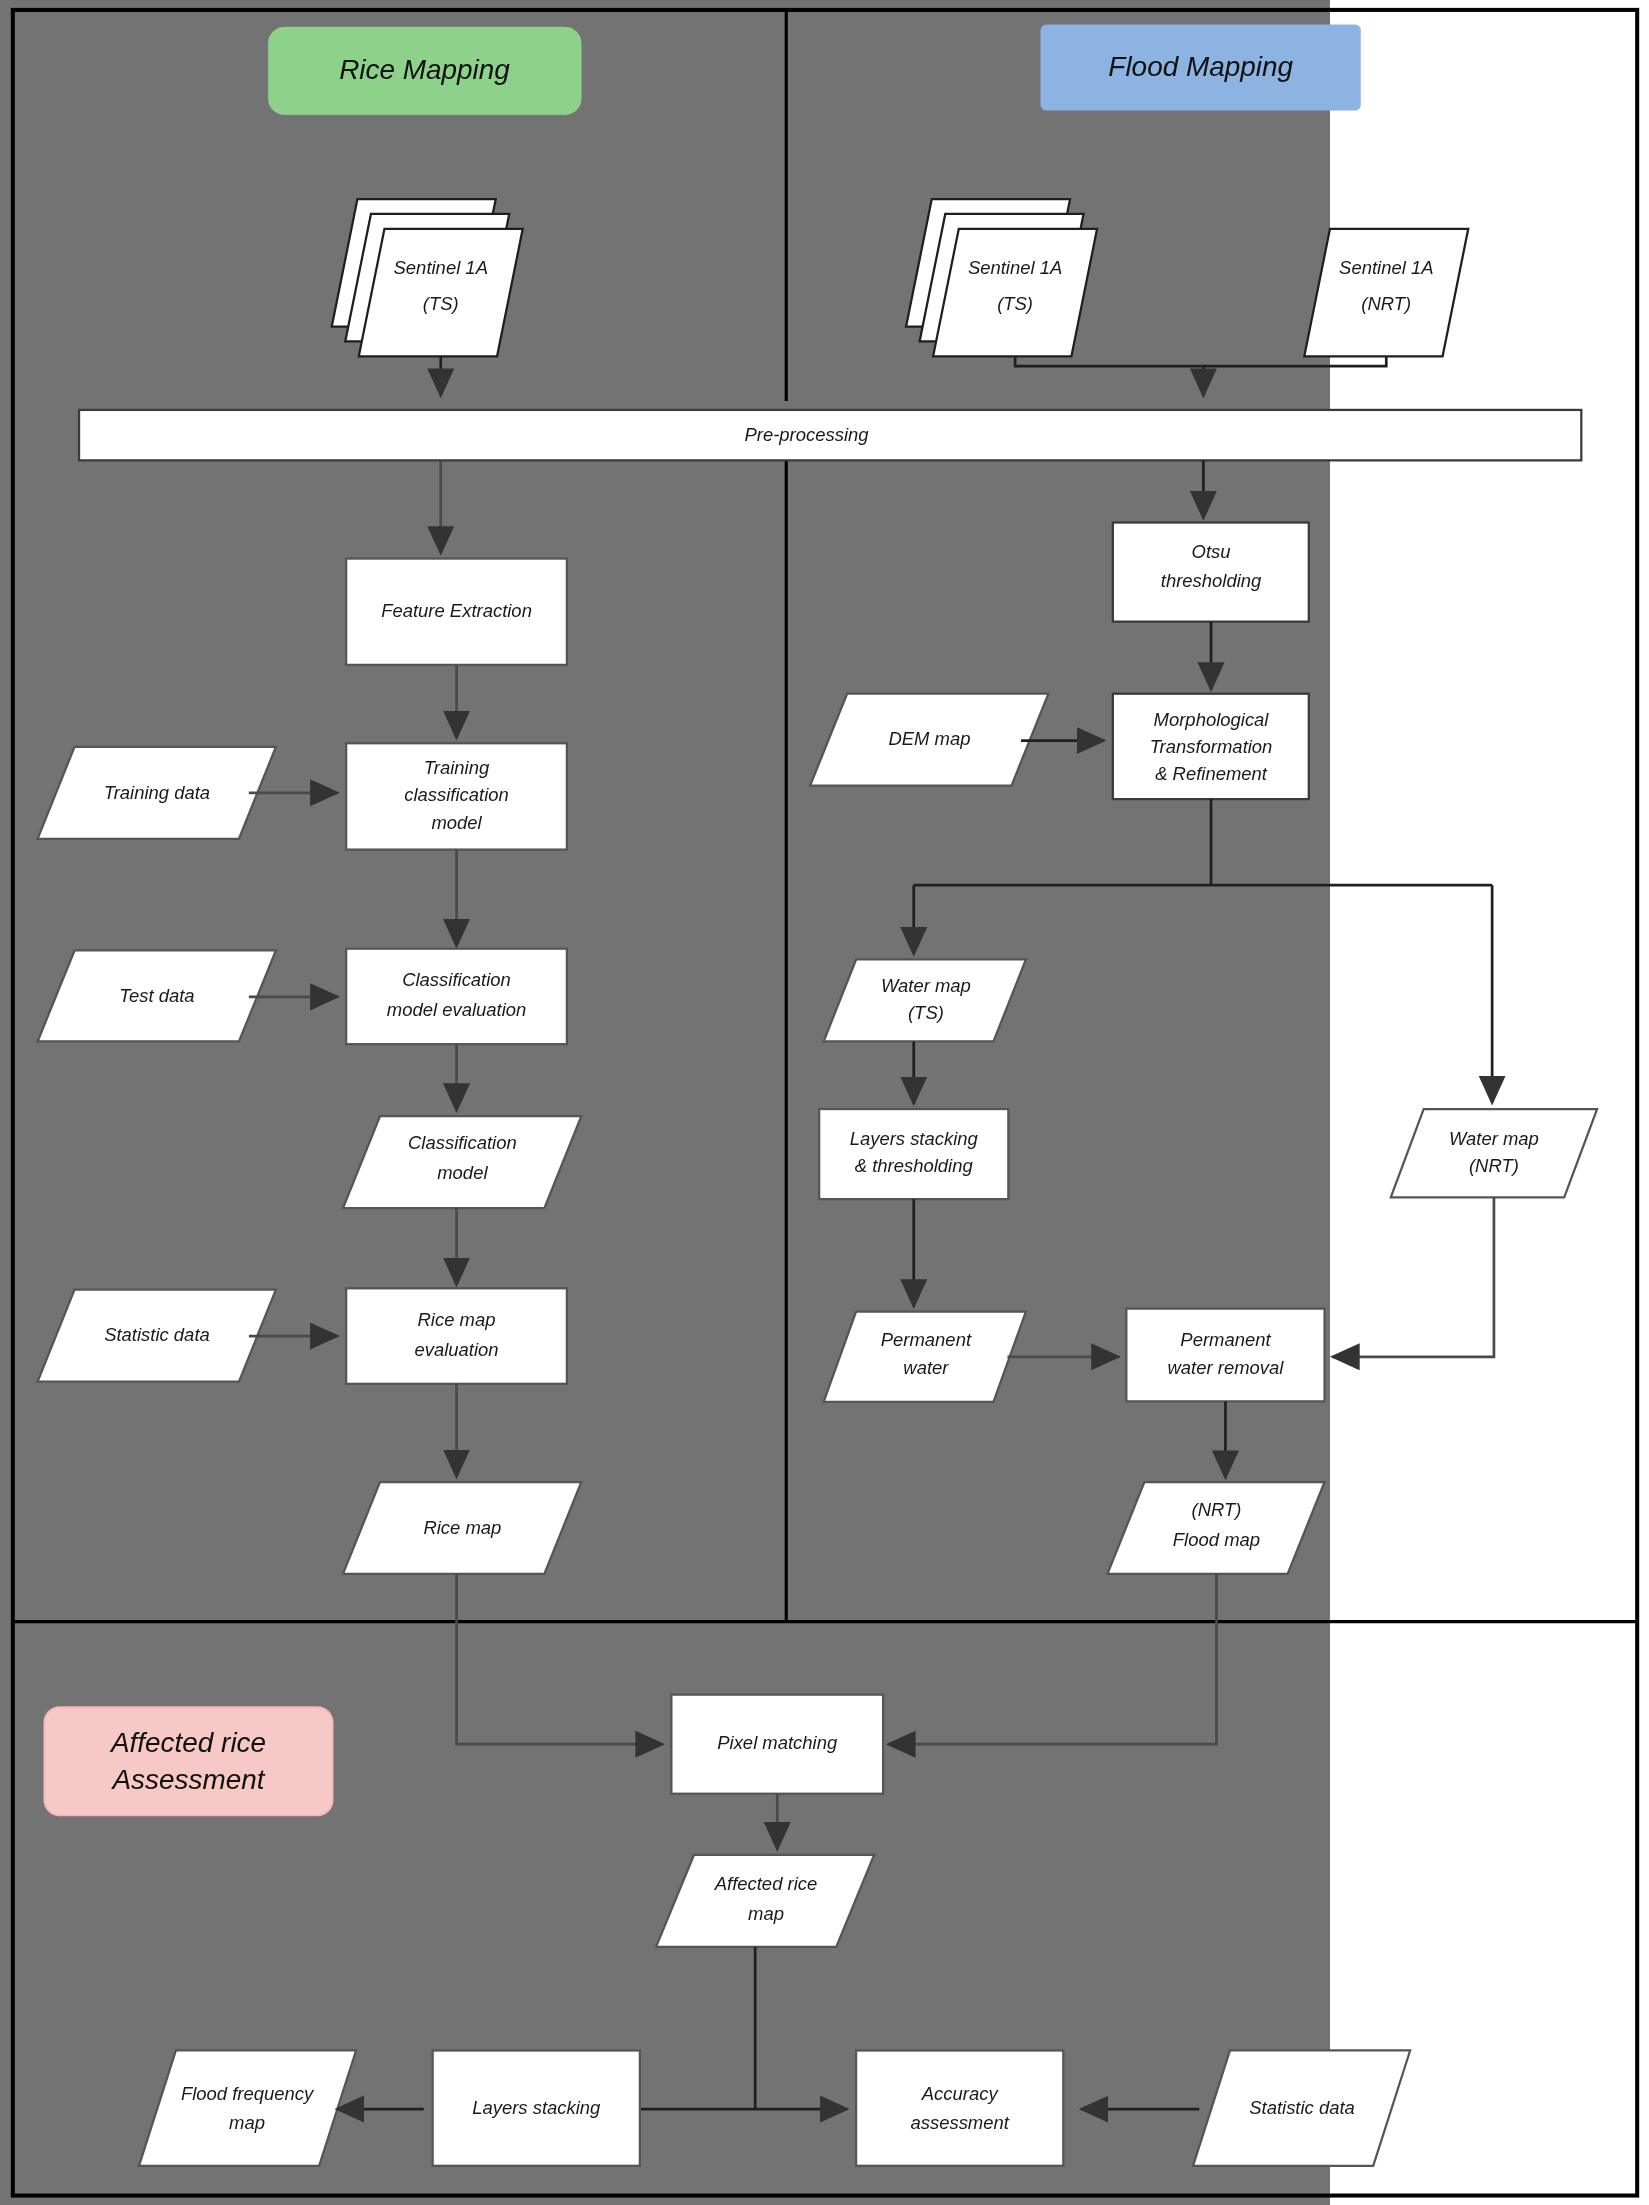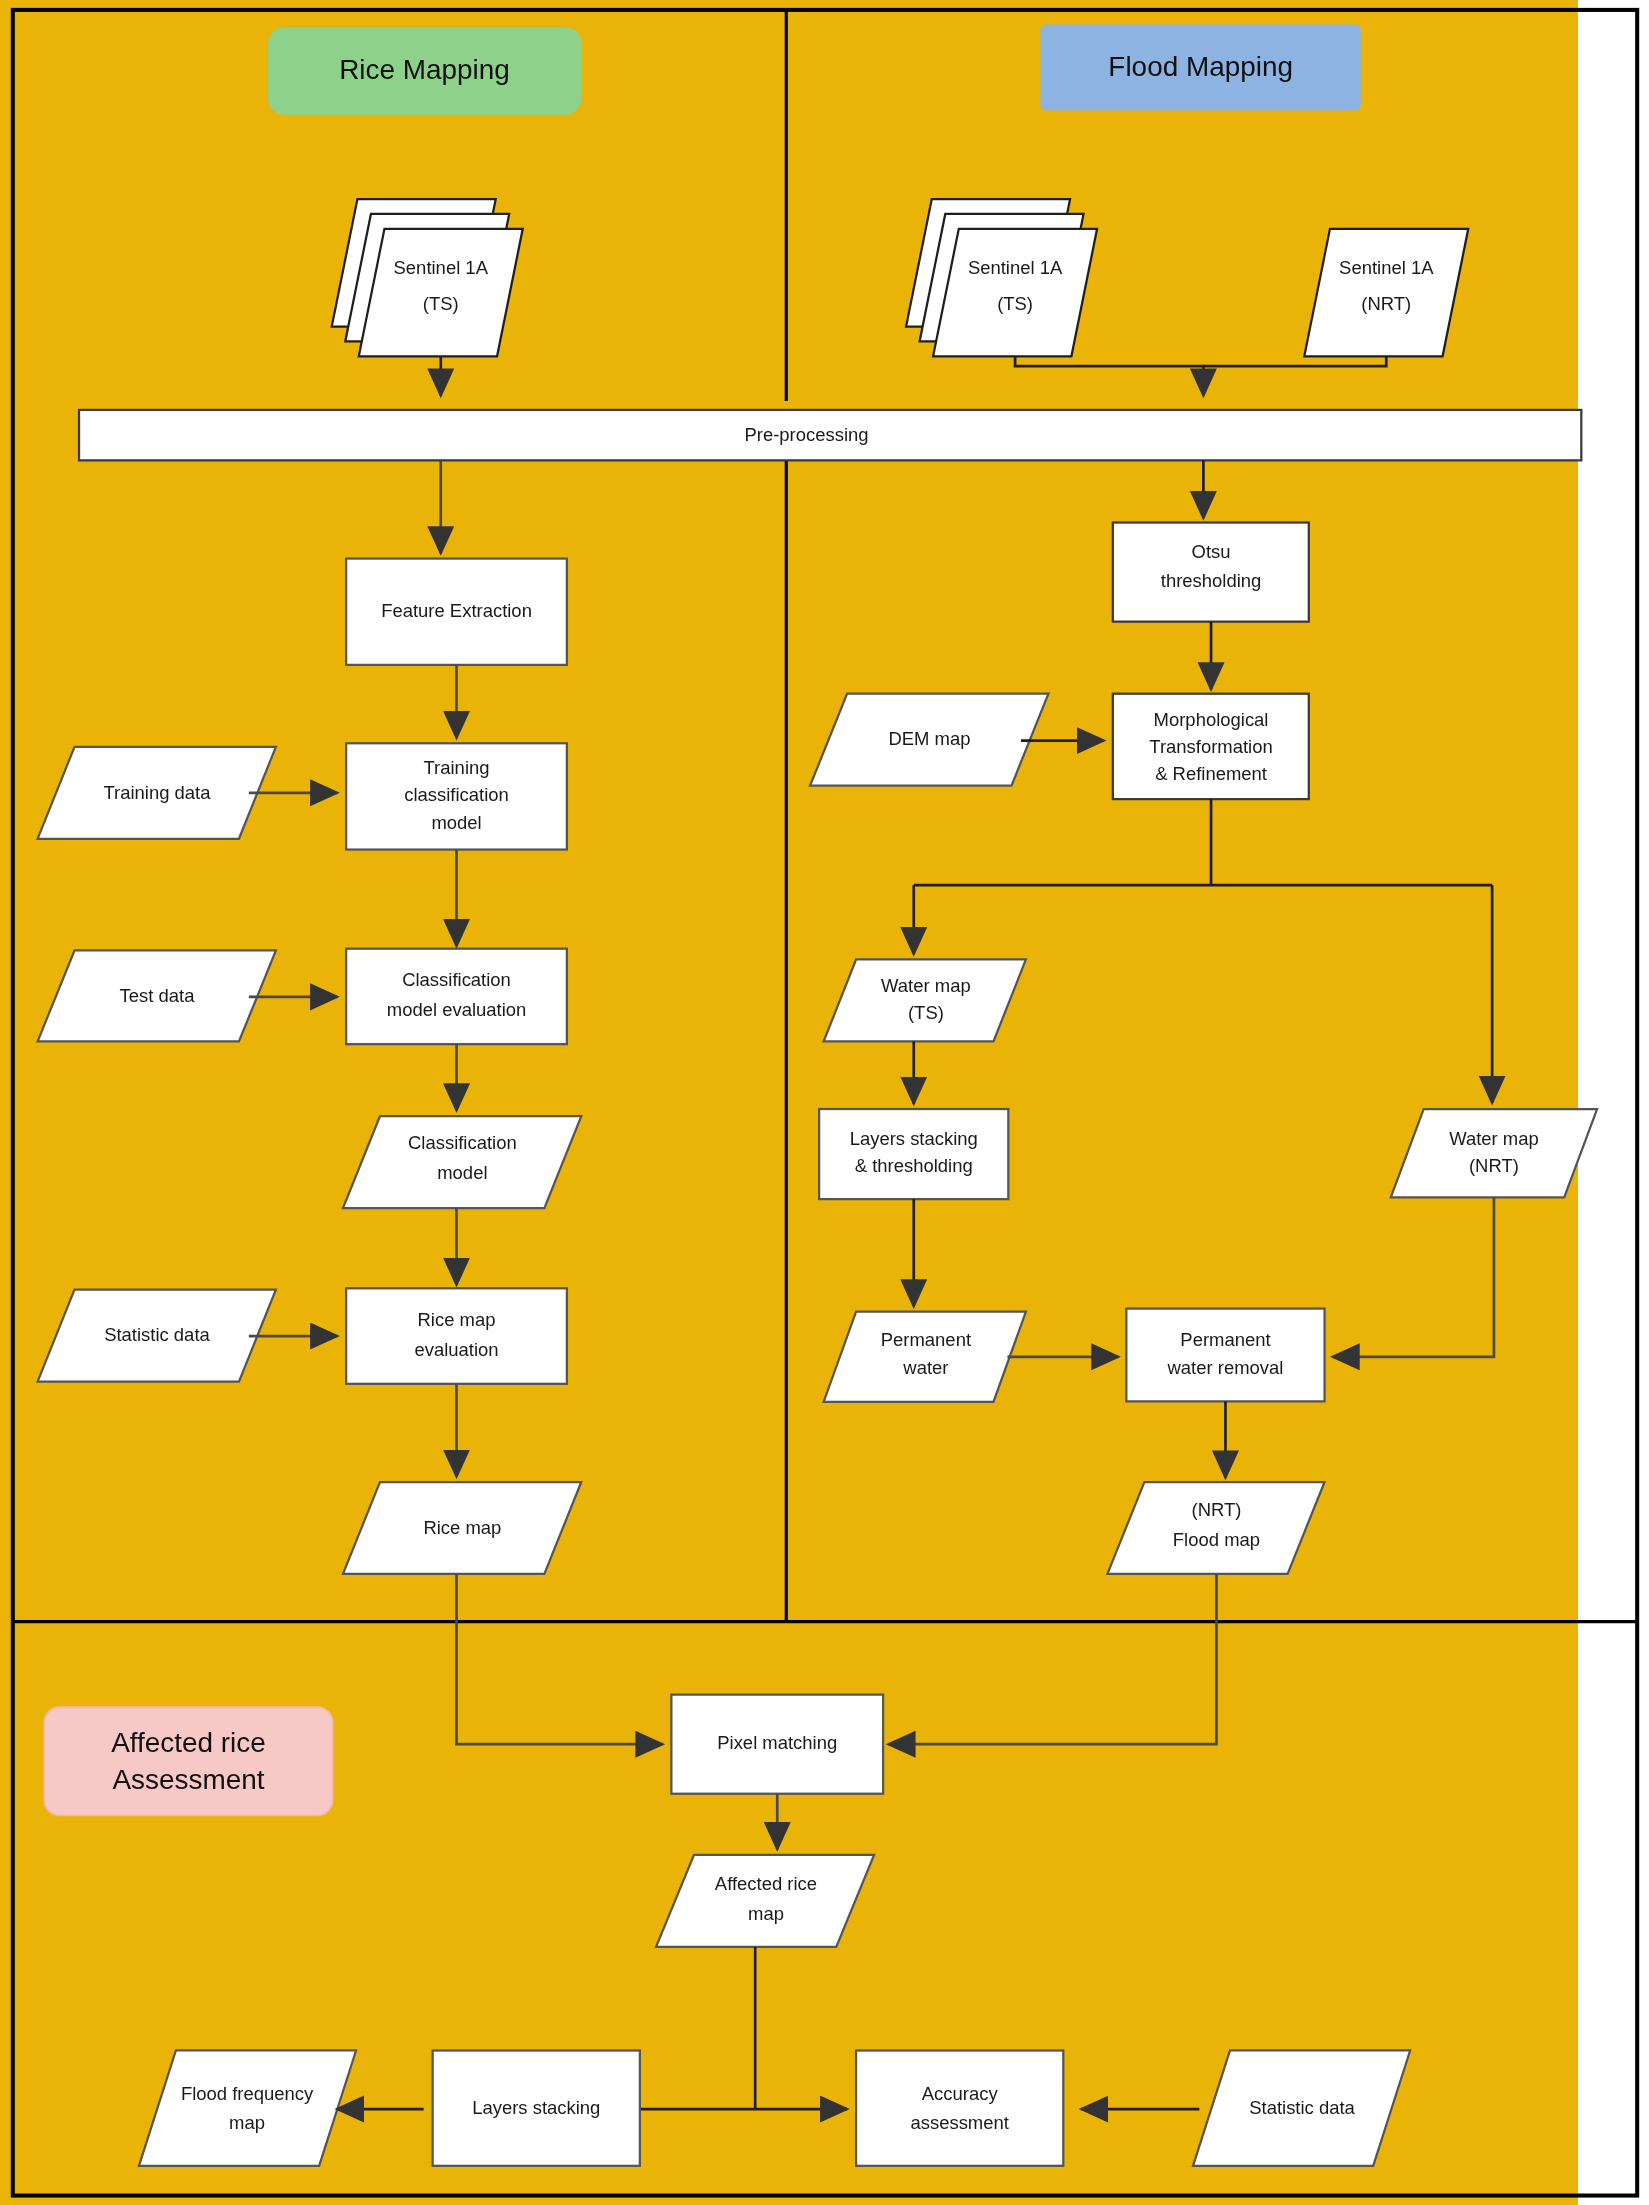--- a/index.html
+++ b/index.html
@@ -1,18 +1,18 @@
 <!DOCTYPE html>
 <html style="font-size:7.2px"><head>
 <meta charset="utf-8">
 <style>
   html,body{margin:0;padding:0;background:#ffffff;}
   body{width:1650px;height:2205px;overflow:hidden;
        font-family:"Liberation Sans","DejaVu Sans",sans-serif;}
-  #stage{position:relative;width:1578px;height:2205px;background:#eab308;}
+  #stage{position:relative;width:1330px;height:2205px;background:#737373;font-style:italic;}
   svg{display:block;}
   .nodeText{font-family:"Liberation Sans","DejaVu Sans",sans-serif;
             font-size:41px;fill:#1a1a1a;text-anchor:middle;dominant-baseline:middle;}
   .bannerText{font-family:"Liberation Sans","DejaVu Sans",sans-serif;
               font-size:62px;fill:#111;text-anchor:middle;dominant-baseline:middle;}
   .shape{fill:#ffffff;stroke:#555555;stroke-width:5;}
   .shapeDark{fill:#ffffff;stroke:#3a3a3a;stroke-width:5;}
   .stackShape{fill:#ffffff;stroke:#1f1f1f;stroke-width:5;}
   .frame{fill:none;stroke:#000000;stroke-width:9;}
   .divider{fill:none;stroke:#000000;stroke-width:7;}

